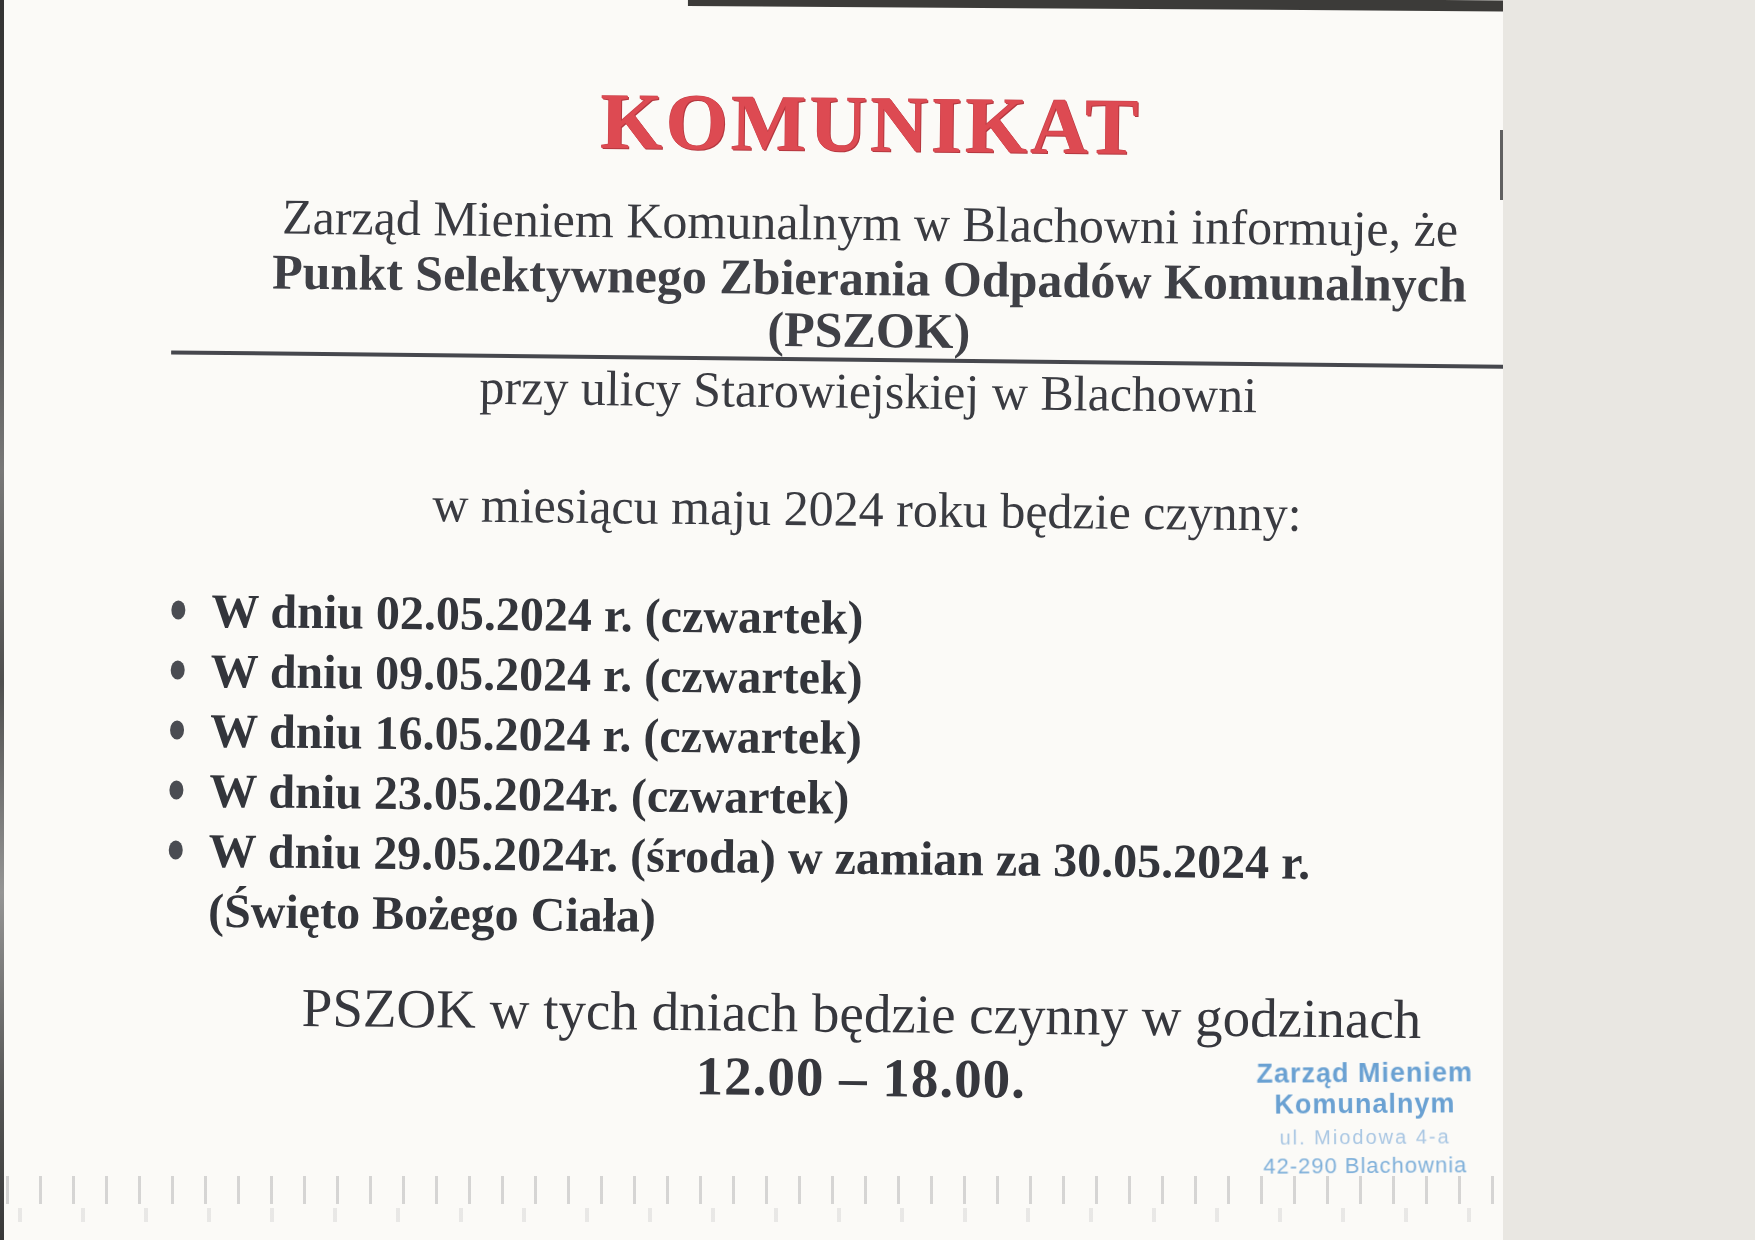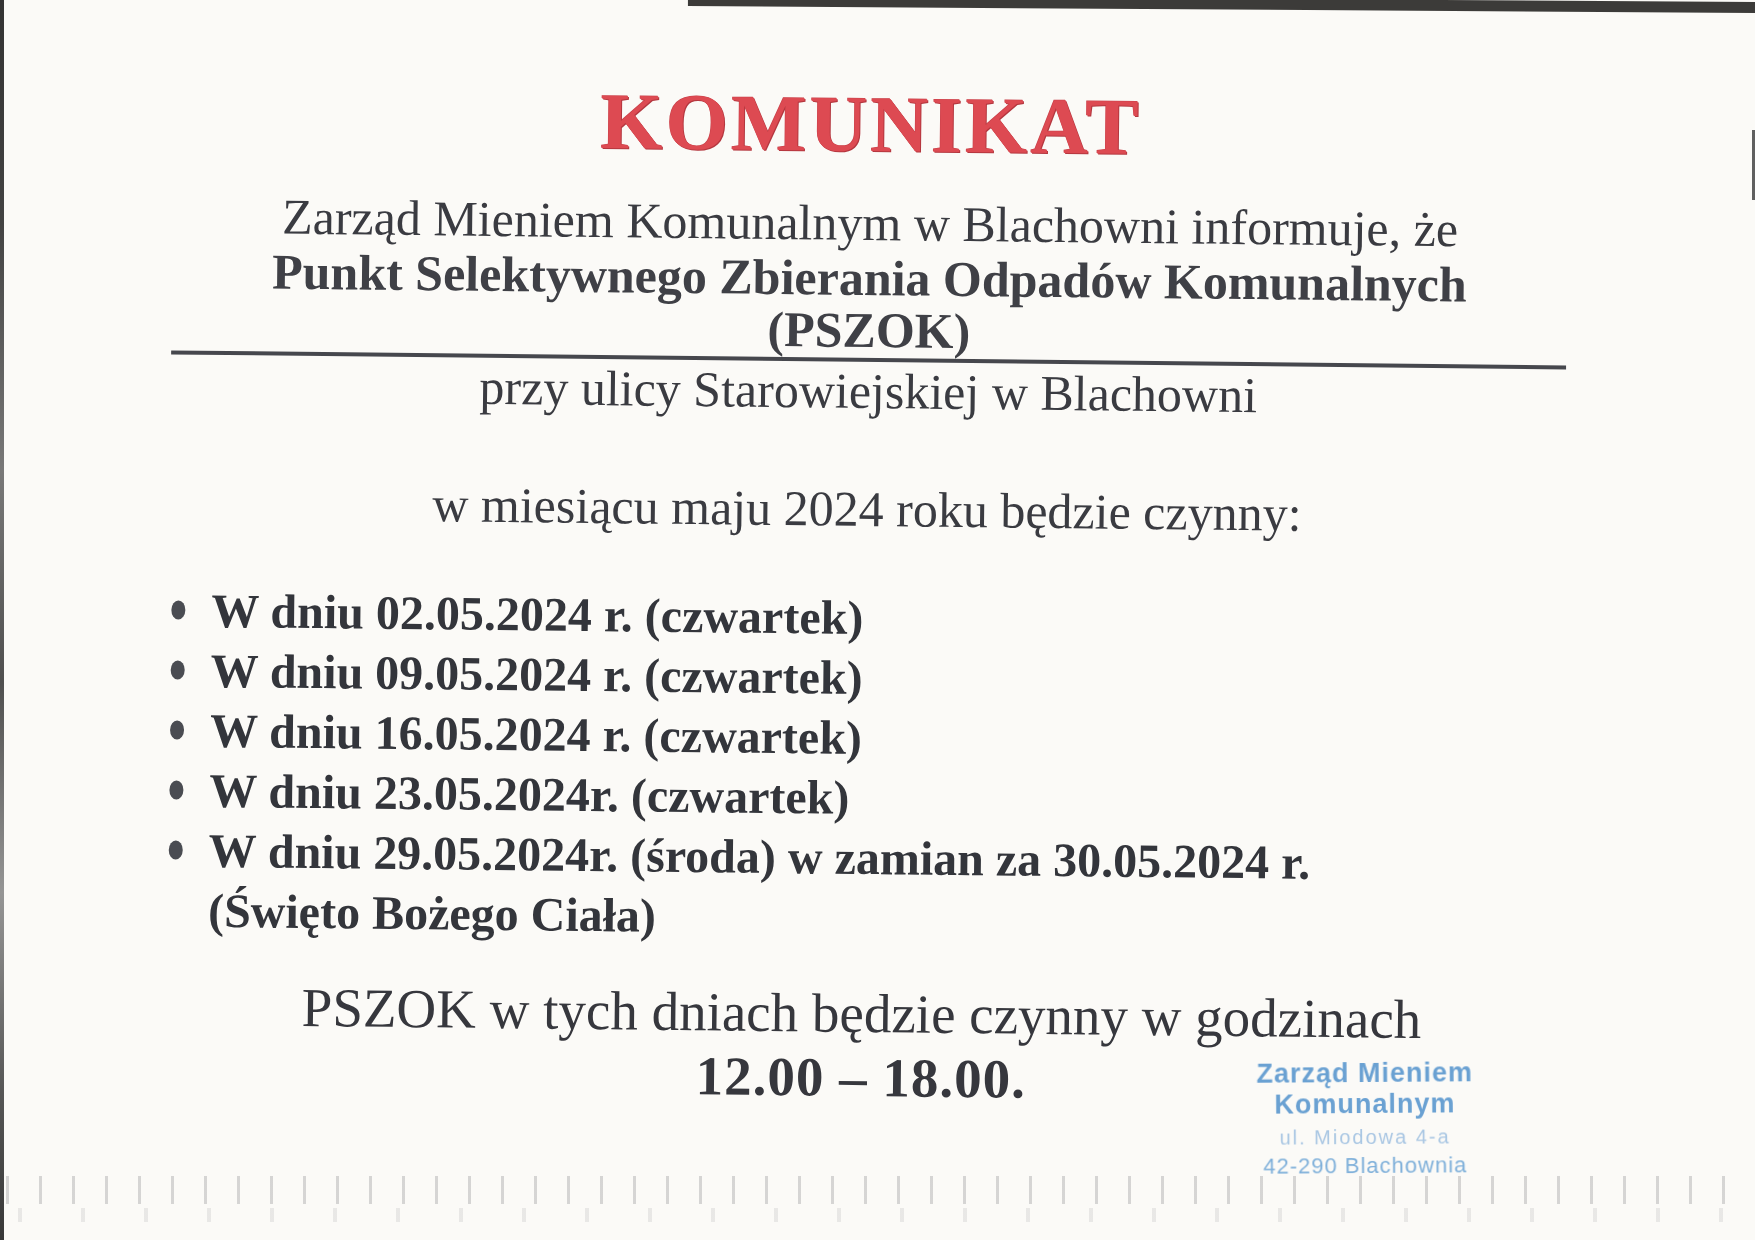--- a/index.html
+++ b/index.html
@@ -2,21 +2,21 @@
 <html><head>
 <meta charset="utf-8">
 <style>
   html,body{margin:0;padding:0;}
   body{
     width:1755px;height:1240px;overflow:hidden;
     background:#e9e7e2;
     font-family:"Liberation Serif", serif;
   }
   .page{
-    position:relative;width:1755px;height:1240px;
+    position:relative;width:1503px;height:1240px;
     background:#fbfaf7;
     overflow:hidden;
   }
   
   .edge-left{
     position:absolute;left:0;top:0;width:4px;height:1240px;
     background:linear-gradient(180deg,#1d1d1d 0%,#2e2e2e 18%,#6a6a6a 38%,#3c3c3c 55%,#8a8a8a 72%,#444 88%,#222 100%);
     opacity:.9;
   }
   .edge-top{

